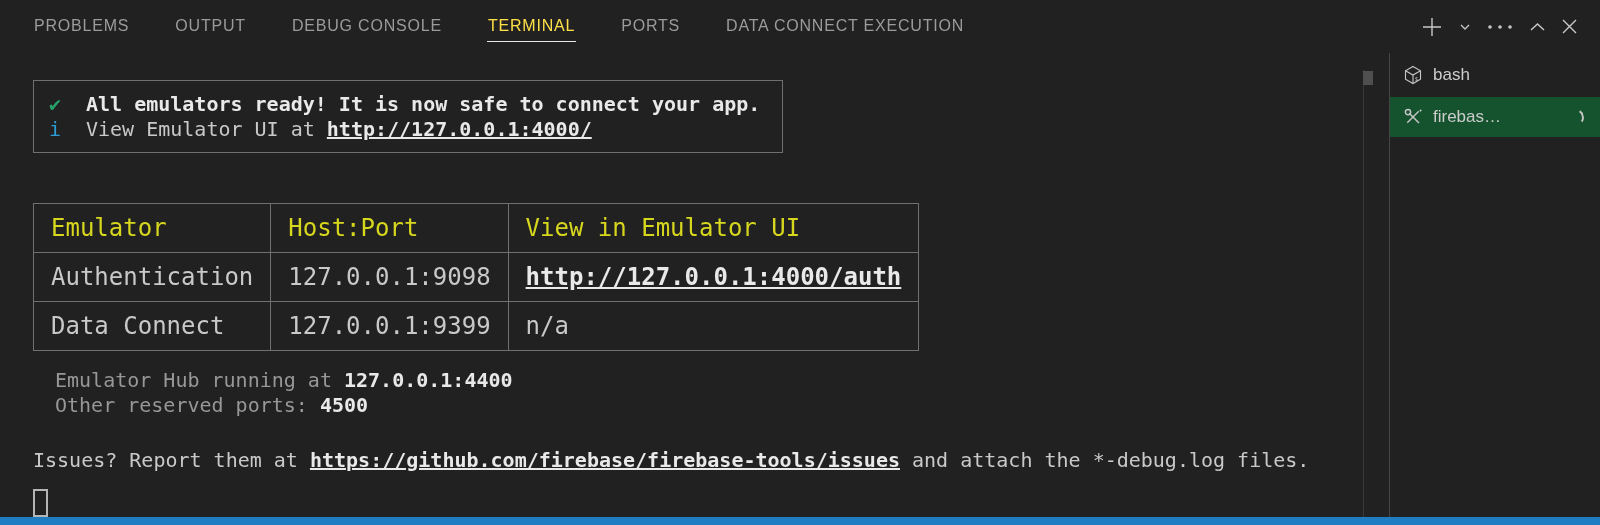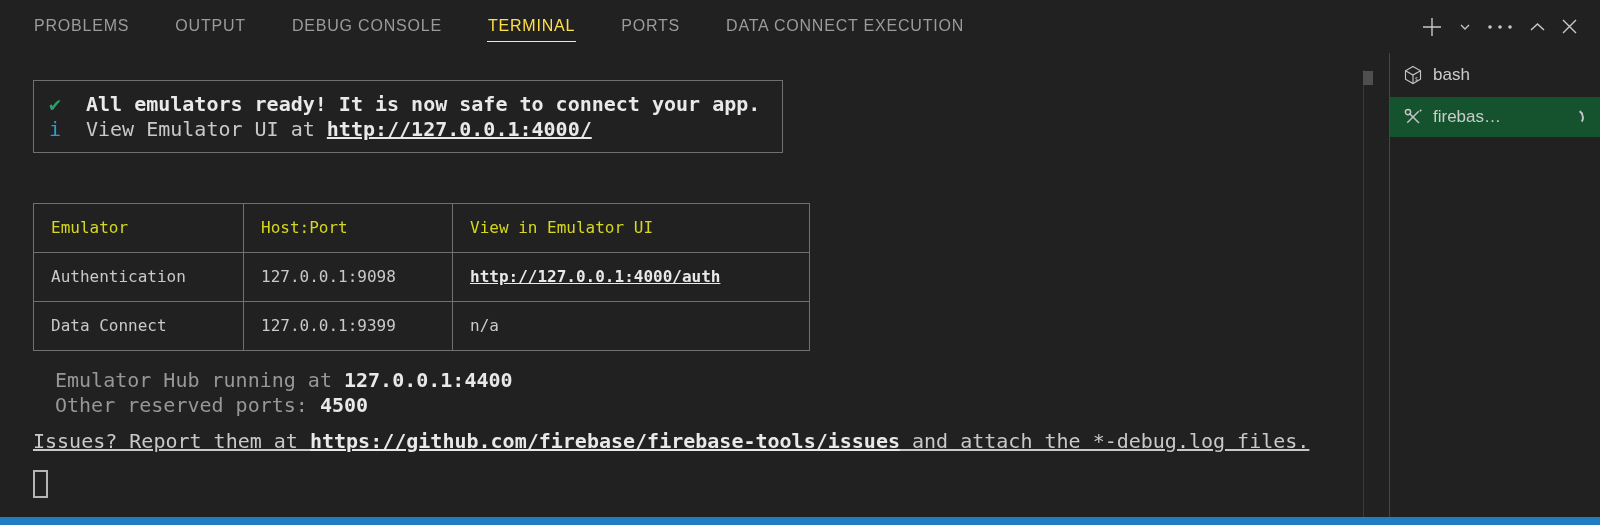--- a/index.html
+++ b/index.html
@@ -37,24 +37,24 @@
   .yellow{color:#d7d71e;}
   .dim{color:#979797;}
   .msg-icon{display:inline-block;width:37px;}
   .ready-box{
     display:inline-block;border:1px solid #707070;
     padding:11px 22px 11px 15px;
   }
   .emu-table{border-collapse:collapse;margin-top:50px;table-layout:fixed;}
   .emu-table th,.emu-table td{
     border:1px solid #707070;text-align:left;font-weight:normal;
-    padding:0 17px;height:48px;font-size:16px;white-space:nowrap;overflow:hidden;
+    padding:0 17px;height:48px;font-size:24px;white-space:nowrap;overflow:hidden;
   }
   .hub{margin-top:17px;margin-left:22px;}
-  .issues{margin-top:12px;text-decoration:underline;}
+  .issues{margin-top:31px;}
   .cursor{
     margin-top:16px;margin-left:0;width:11px;height:24px;
     border:2px solid #b5b5b5;background:transparent;
   }
   
   .ruler-line{position:absolute;left:1363px;top:70px;bottom:8px;width:1px;background:#3a3a3a;}
   .scroll-thumb{position:absolute;left:1363px;top:71px;width:10px;height:14px;background:#4f4f4f;cursor:pointer;}
   
   .sash{position:absolute;left:1389px;top:53px;bottom:8px;width:1px;background:#454545;cursor:ew-resize;}
   .sidebar{position:absolute;left:1390px;top:55px;right:0;}

